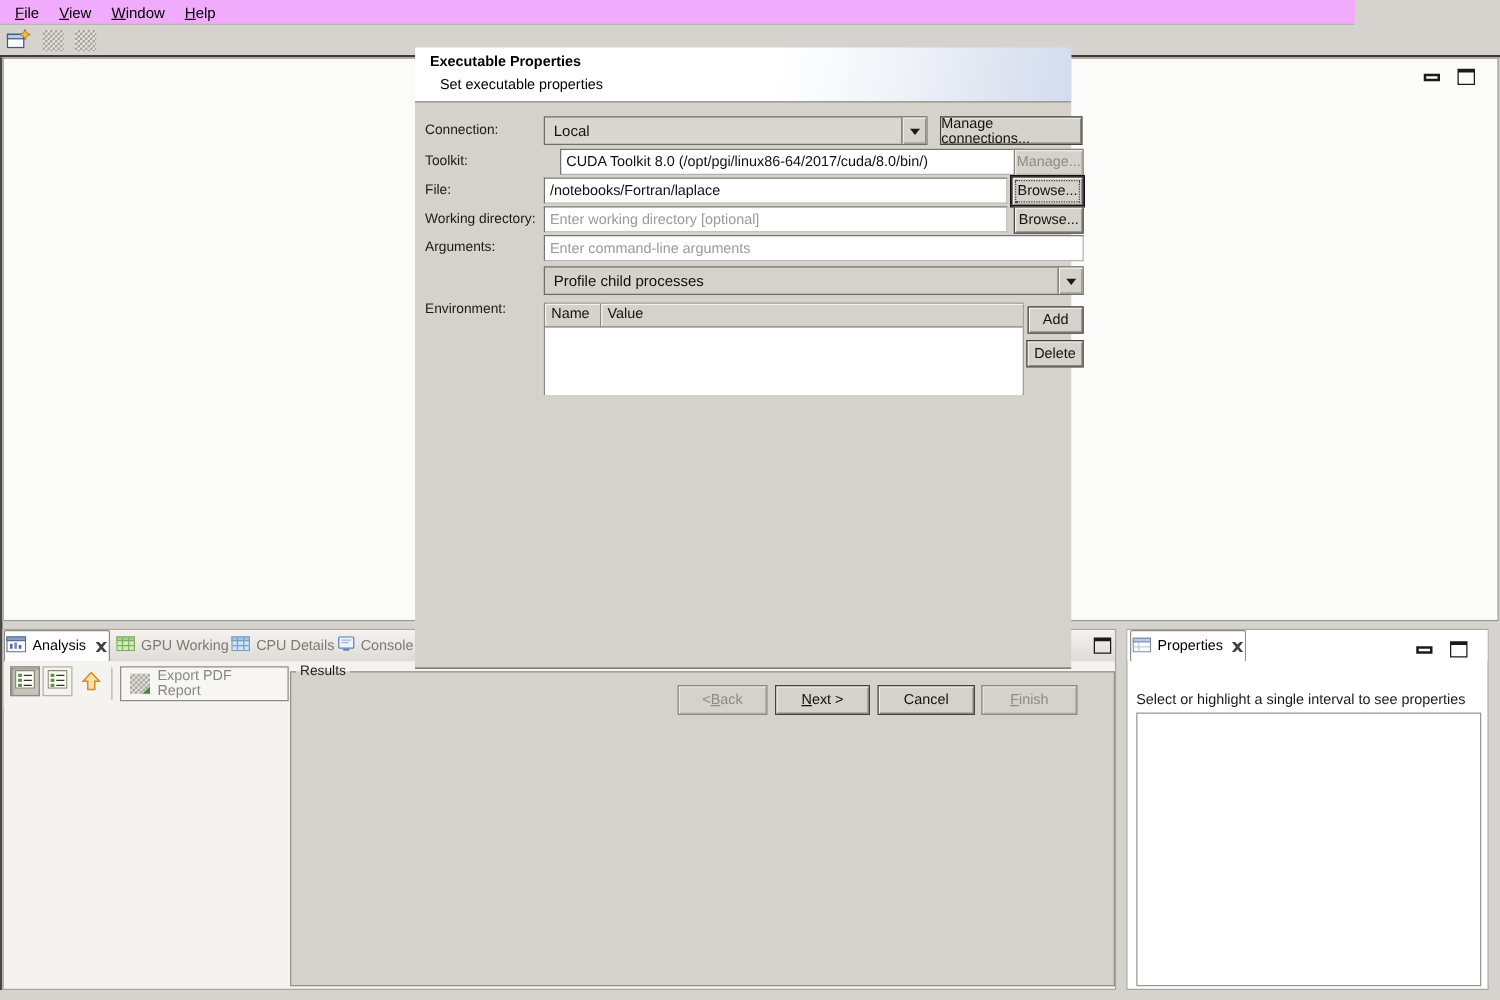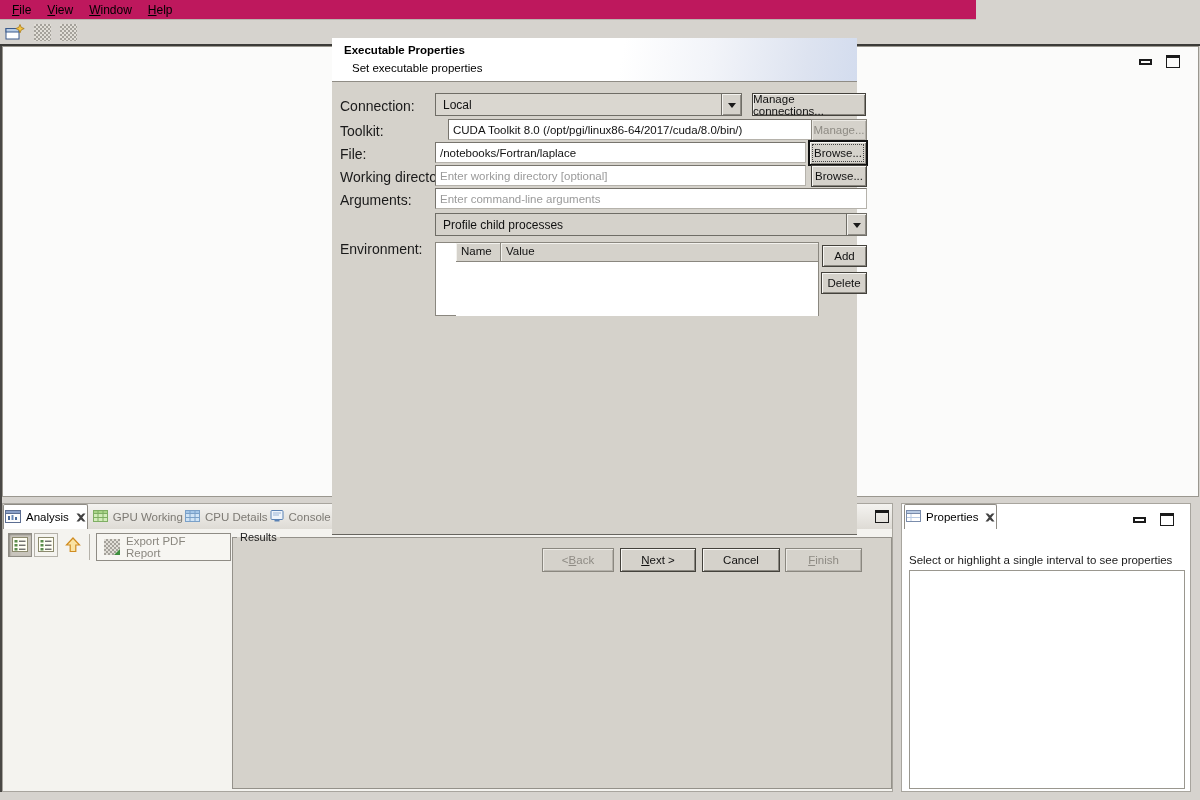--- a/index.html
+++ b/index.html
@@ -2,22 +2,22 @@
 <html><head>
 <meta charset="utf-8">
 <style>
   * { margin:0; padding:0; box-sizing:border-box; }
   html,body { width:1200px; height:800px; overflow:hidden; }
   body { font-family:"Liberation Sans", sans-serif; font-size:11.5px; color:#111; background:#d6d3ce; }
   #app { position:relative; width:1200px; height:800px; background:#d6d3ce; }
   u { text-decoration:underline; text-underline-offset:1px; }
 
   
-  .menubar { position:absolute; left:0; top:0; width:976px; height:20px;
-             background:#be185d; border-bottom:1px solid #b8b5ae; display:flex; align-items:center; padding-left:4px; }
+  .menubar { position:absolute; left:0; top:0; width:1084px; height:20px;
+             background:#f0abfc; border-bottom:1px solid #b8b5ae; display:flex; align-items:center; padding-left:4px; }
   .menu-item { padding:2px 8px; font-size:12px; color:#000; cursor:default; }
 
   
   .toolbar { position:absolute; left:0; top:21px; width:1200px; height:23px; background:#d6d3ce; }
   .tb-btn { position:absolute; top:2px; width:22px; height:20px; display:flex; align-items:center; justify-content:center; }
   .dither { background-image:
       linear-gradient(45deg,#a5a29b 25%,transparent 25%,transparent 75%,#a5a29b 75%),
       linear-gradient(45deg,#a5a29b 25%,transparent 25%,transparent 75%,#a5a29b 75%);
       background-size:4px 4px; background-position:0 0,2px 2px; background-color:#e2dfd8; }
   .tb-dither { position:absolute; top:3px; width:17px; height:17px; }
@@ -67,40 +67,40 @@
   .pr-box { position:absolute; left:7px; top:66px; width:276px; height:219px; border:1px solid #9a978f; background:#fff; }
 
   
   .dialog { position:absolute; left:332px; top:38px; width:525px; height:497px; background:#d5d2cb;
             border-bottom:1px solid #67655f; z-index:20; }
   .dlg-head { position:absolute; left:0; top:0; width:100%; height:44px;
               background:linear-gradient(100deg,#ffffff 55%,#f2f4f9 72%,#dde3f0 90%,#d3dcee 100%);
               border-bottom:1px solid #8f8c85; }
   .dlg-title { position:absolute; left:12px; top:6px; font-weight:bold; font-size:11.5px; color:#000; }
   .dlg-sub { position:absolute; left:20px; top:24px; font-size:11.5px; color:#000; }
-  .f-label { position:absolute; left:8px; font-size:14px; color:#1a1a1a; }
+  .f-label { position:absolute; left:8px; font-size:11px; color:#1a1a1a; }
   .txt { position:absolute; height:21px; border:1px solid #77746d; border-right-color:#b5b2ab; border-bottom-color:#b5b2ab;
          background:#fff; font-family:"Liberation Sans",sans-serif; font-size:11.5px; color:#111; padding:0 4px; }
   .txt::placeholder { color:#9a9a9a; opacity:1; }
   .combo { position:absolute; height:23px; background:#dad7d0; border:1px solid #6f6d66; }
   .combo .cval { position:absolute; left:7px; top:4px; font-size:12px; color:#111; }
   .combo .arrow-btn { position:absolute; right:0; top:0; bottom:0; width:20px; border-left:1px solid #6f6d66;
                       background:#d5d2cb; box-shadow:inset 1px 1px 0 #f3f2ee, inset -1px -1px 0 #908d86;
                       display:flex; align-items:center; justify-content:center; }
   .tri-down { width:0; height:0; border:4px solid transparent; border-top:5px solid #1a1a1a; margin-top:5px; }
   .btn3d { position:absolute; background:#d5d2cb; border:1px solid #44423c;
            box-shadow:inset 1px 1px 0 #f7f6f3, inset -1px -1px 0 #89867f;
            font-family:"Liberation Sans",sans-serif; font-size:11.5px; color:#111;
            display:flex; align-items:center; justify-content:center; }
   .btn3d.dis { color:#8e8b84; border-color:#8a877f;
                box-shadow:inset 1px 1px 0 #eceae5, inset -1px -1px 0 #b4b1aa; }
   .btn3d.focus { border:1px solid #111; box-shadow:0 0 0 1px #111, inset 1px 1px 0 #f7f6f3, inset -1px -1px 0 #89867f;
                  outline:1px dotted #444; outline-offset:-4px; }
   .env-table { position:absolute; left:103px; top:204px; width:384px; height:74px;
-               border:1px solid #8a877f; background:#fff;padding-left:20px; }
+               border:1px solid #8a877f; background:#fff; }
   .env-hdr { display:flex; height:19px; }
   .env-hcell { background:#d5d2cb; border-right:1px solid #8a877f; border-bottom:1px solid #8a877f;
                box-shadow:inset 1px 1px 0 #f3f2ee; font-size:11.5px; padding:2px 4px 0 5px; }
   .env-hcell.name { width:45px; }
   .env-hcell.value { flex:1; border-right:none; }
   .env-body { height:54px; background:#fff; }
 
   
   .wiz-btn { z-index:25; }
 

